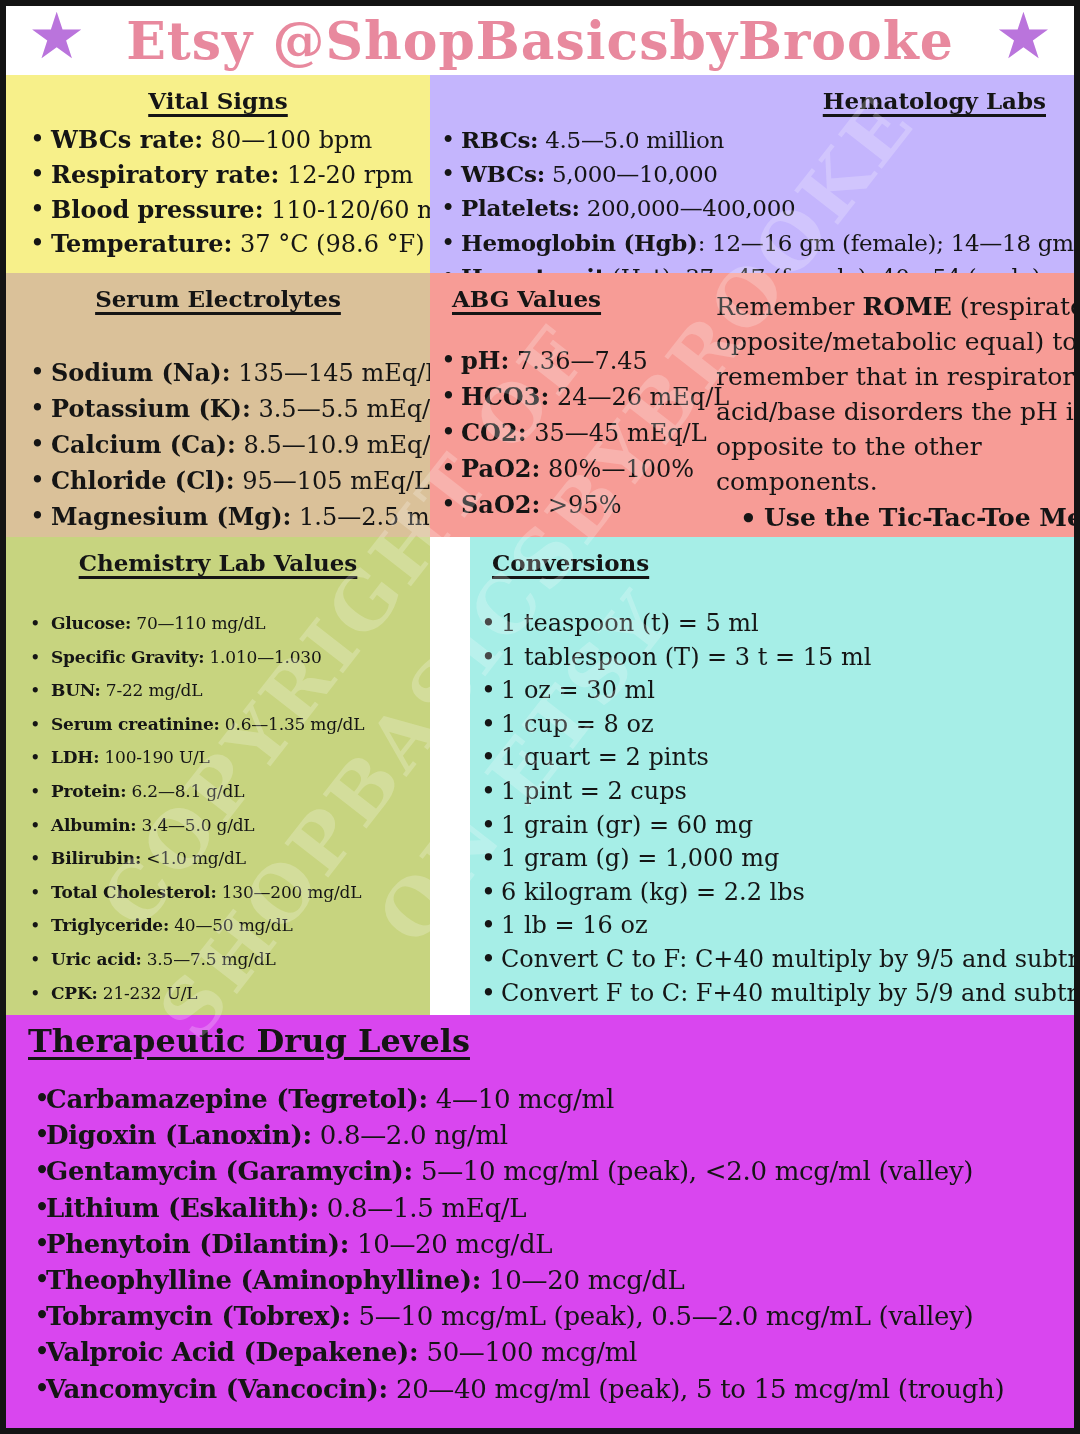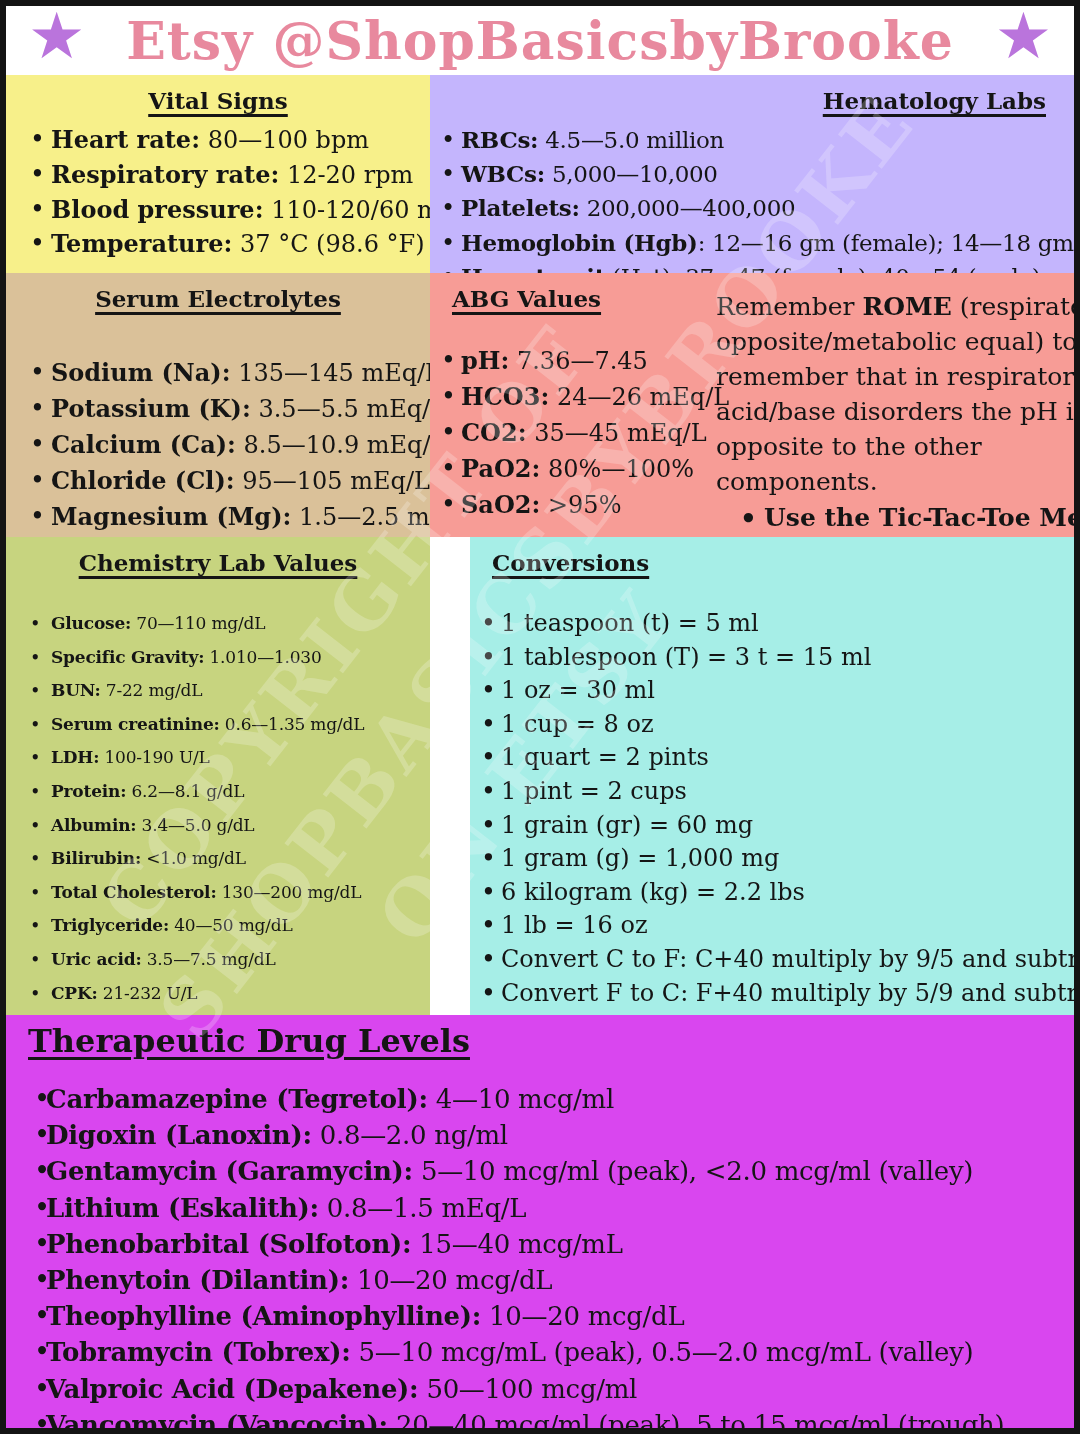--- a/index.html
+++ b/index.html
@@ -96,21 +96,21 @@
   <header class="header">
     <span class="star left">★</span>
     <h1 class="title">Etsy @ShopBasicsbyBrooke</h1>
     <span class="star right">★</span>
   </header>
 
   <div class="row row1">
     <section class="panel pleft yellow">
       <h2 class="h-center">Vital Signs</h2>
       <ul class="ind-wide">
-          <li><strong>Heart rate:</strong> 80—100 bpm</li>
+          <li><strong>WBCs rate:</strong> 80—100 bpm</li>
           <li><strong>Respiratory rate:</strong> 12-20 rpm</li>
           <li><strong>Blood pressure:</strong> 110-120/60 mmHg</li>
           <li><strong>Temperature:</strong> 37 °C (98.6 °F)</li>
         </ul>
     </section>
     <section class="panel pright pink">
       <h2 class="h-right">Hematology Labs</h2>
       <ul class="ind-narrow">
           <li><strong>RBCs:</strong> 4.5—5.0 million</li>
           <li><strong>WBCs:</strong> 5,000—10,000</li>
@@ -190,21 +190,20 @@
     </section>
   </div>
 
   <section class="panel row4 blue">
     <h2 class="h-left">Therapeutic Drug Levels</h2>
     <ul class="ind-drug">
         <li><strong>Carbamazepine (Tegretol):</strong> 4—10 mcg/ml</li>
         <li><strong>Digoxin (Lanoxin):</strong> 0.8—2.0 ng/ml</li>
         <li><strong>Gentamycin (Garamycin):</strong> 5—10 mcg/ml (peak), &lt;2.0 mcg/ml (valley)</li>
         <li><strong>Lithium (Eskalith):</strong> 0.8—1.5 mEq/L</li>
-        <li><strong>Phenobarbital (Solfoton):</strong> 15—40 mcg/mL</li>
         <li><strong>Phenytoin (Dilantin):</strong> 10—20 mcg/dL</li>
         <li><strong>Theophylline (Aminophylline):</strong> 10—20 mcg/dL</li>
         <li><strong>Tobramycin (Tobrex):</strong> 5—10 mcg/mL (peak), 0.5—2.0 mcg/mL (valley)</li>
         <li><strong>Valproic Acid (Depakene):</strong> 50—100 mcg/ml</li>
         <li><strong>Vancomycin (Vancocin):</strong> 20—40 mcg/ml (peak), 5 to 15 mcg/ml (trough)</li>
       </ul>
   </section>
 
   <div class="watermark">
     <div>COPYRIGHT OF</div>

